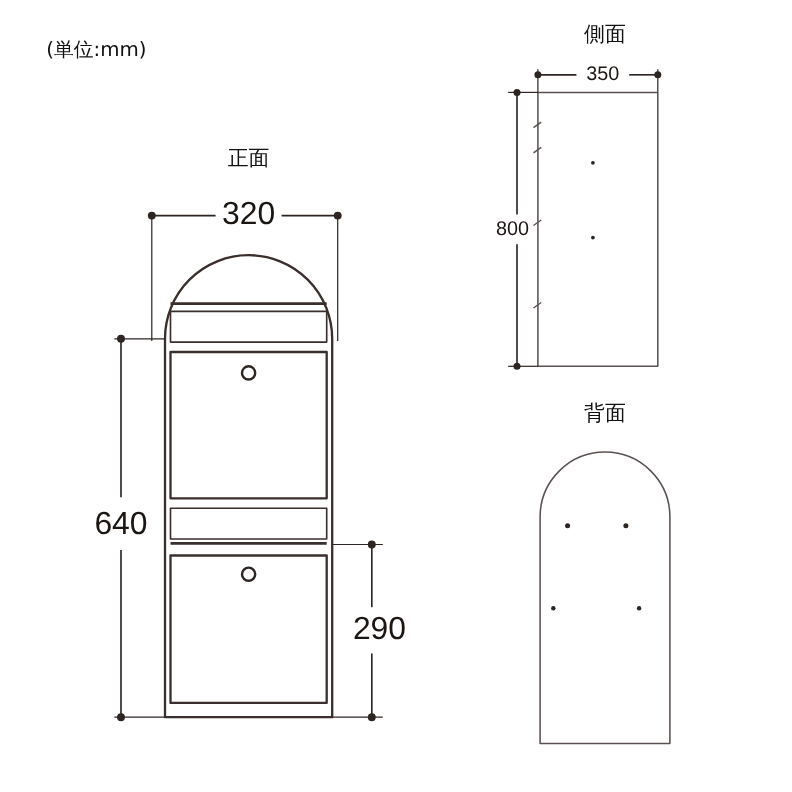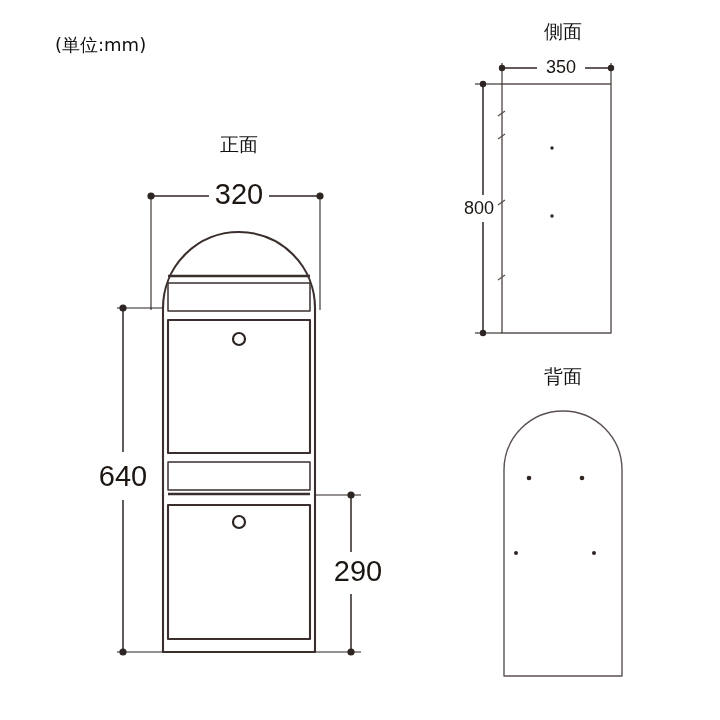--- a/index.html
+++ b/index.html
@@ -10,21 +10,20 @@
   body {
     width: 720px;
     height: 720px;
     font-family: "Liberation Sans", "DejaVu Sans", sans-serif;
     overflow: hidden;
   }
   #drawing-root {
     position: relative;
     width: 635px;
     height: 720px;
-    padding-left: 13px;
   }
   svg { display: block; }
 
   
   .outline {
     fill: #ffffff;
     stroke: #3a2f2c;
     stroke-width: 2.1;
     stroke-linejoin: round;
   }

